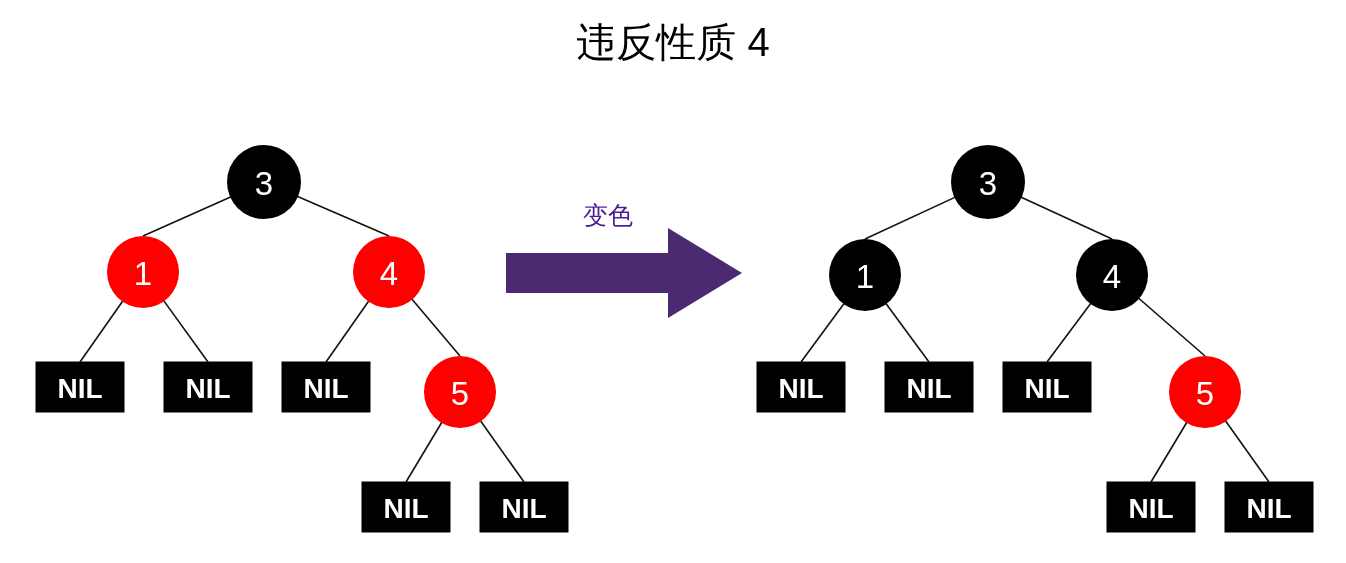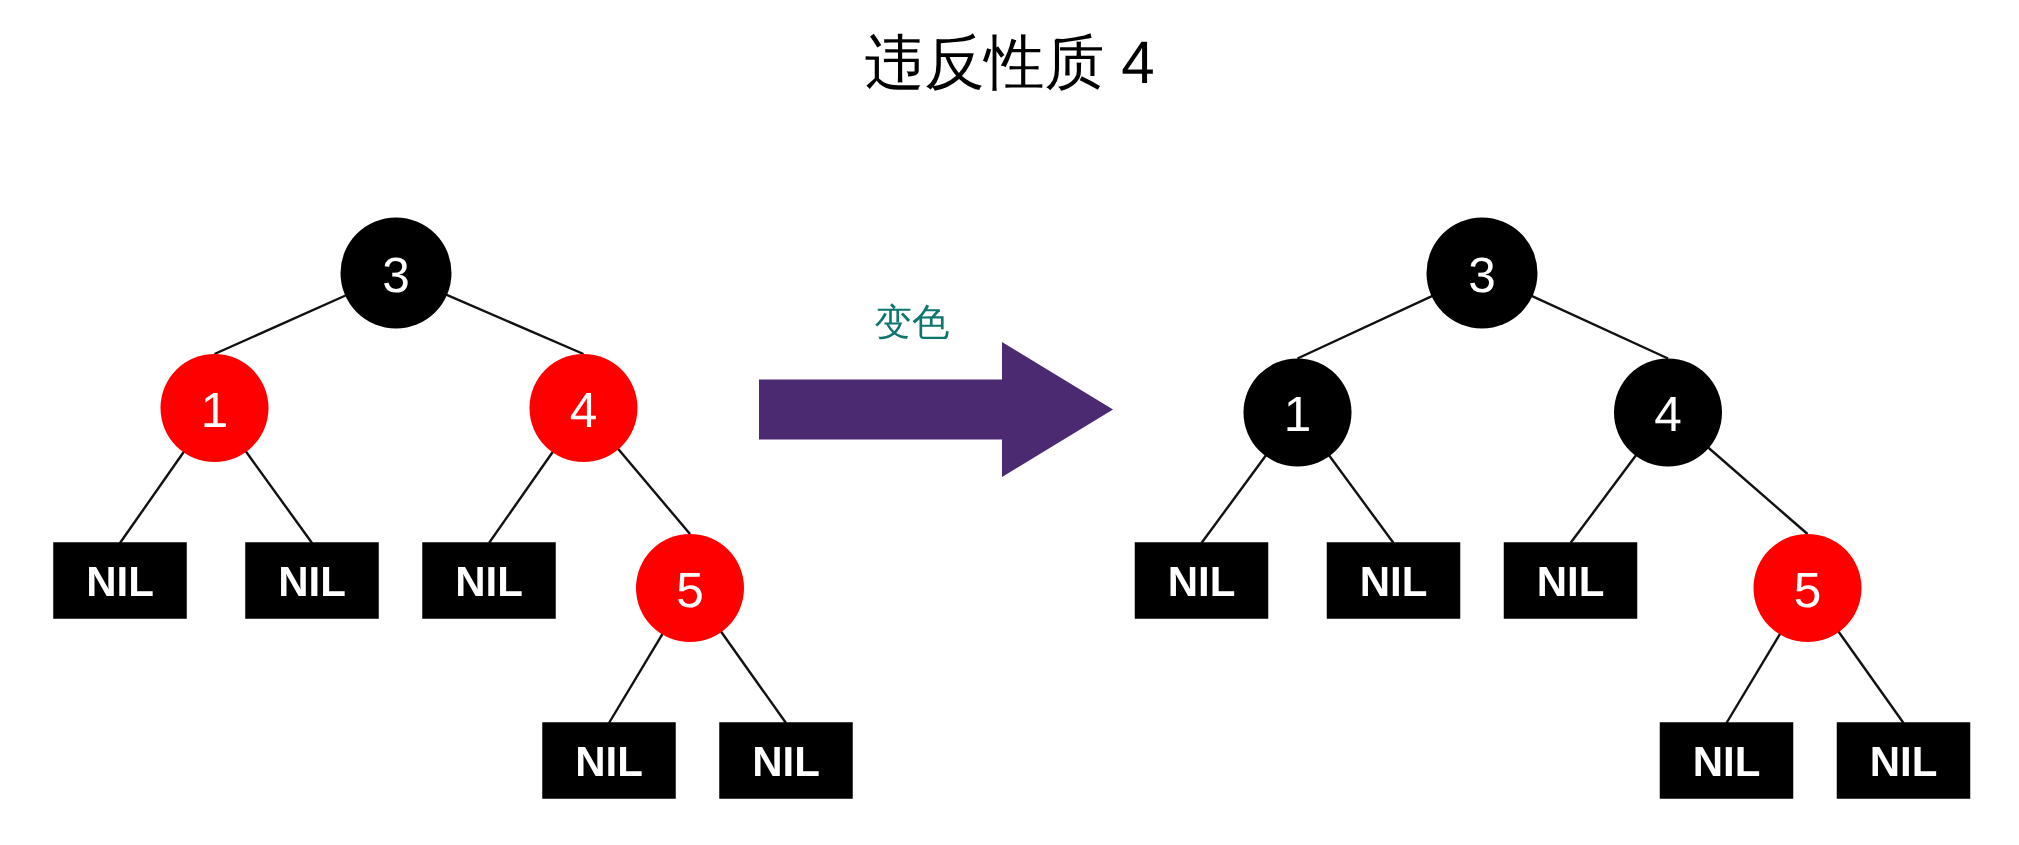--- a/index.html
+++ b/index.html
@@ -30,21 +30,21 @@
     font-size: 40px;
     line-height: 48px;
     color: #000000;
     white-space: pre;
   }
   .arrow-caption {
     position: absolute;
     font-family: "Liberation Sans", sans-serif;
     font-size: 25px;
     line-height: 30px;
-    color: #0f766e;
+    color: #4c1d95;
     white-space: pre;
   }
   svg { display: block; }
   .node-label {
     font-family: "Liberation Sans", sans-serif;
     font-size: 33px;
     fill: #ffffff;
     text-anchor: middle;
     dominant-baseline: central;
   }

